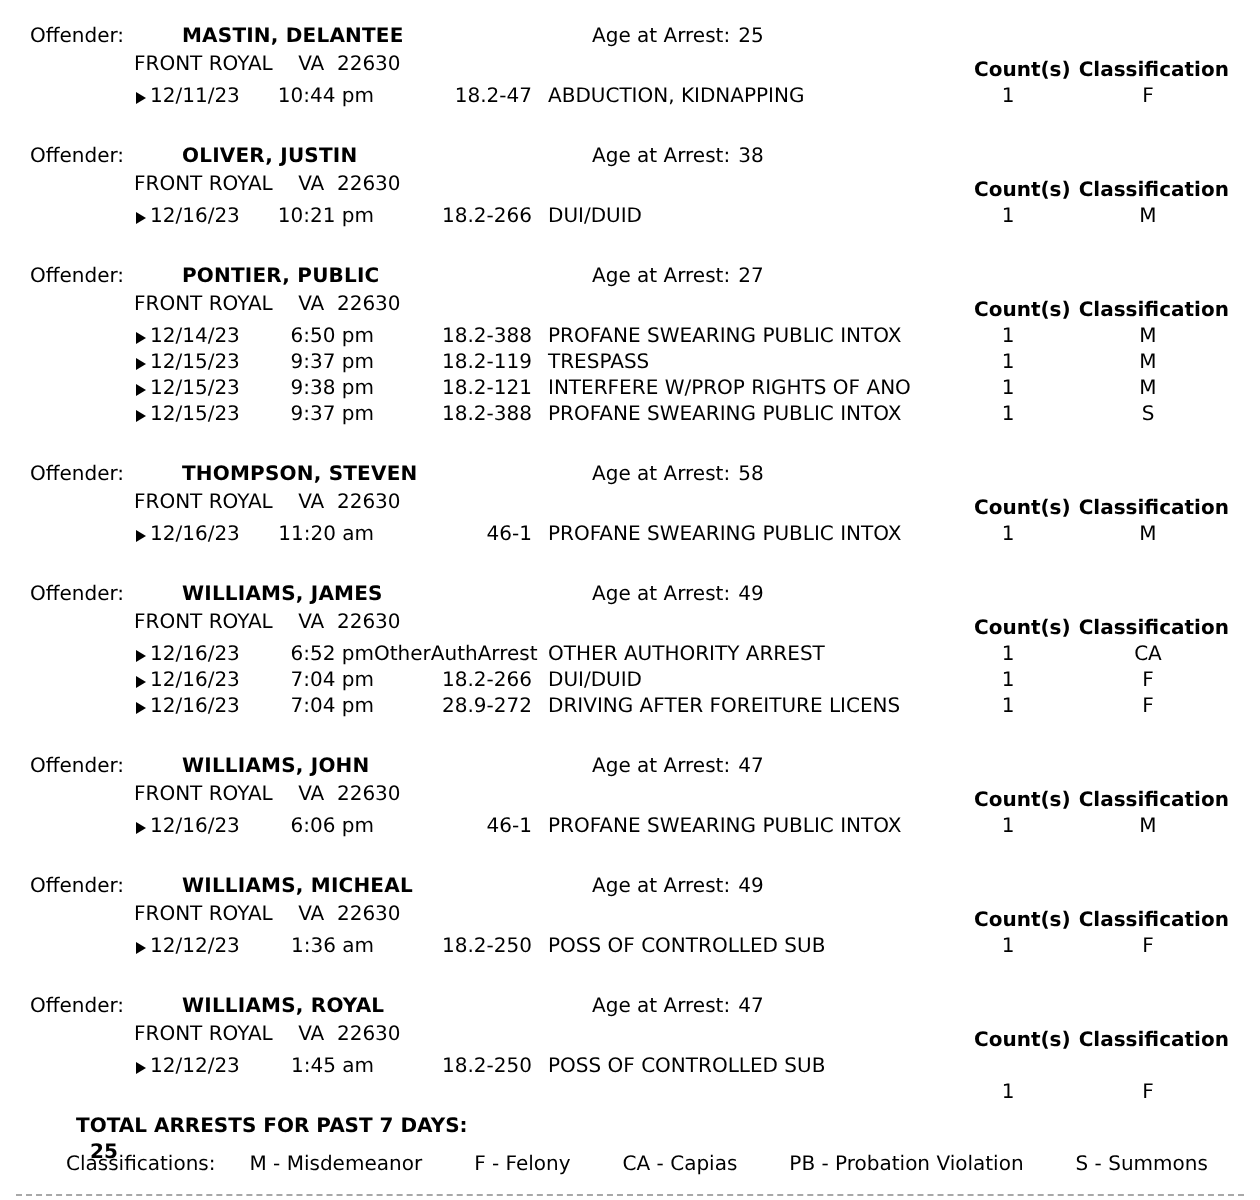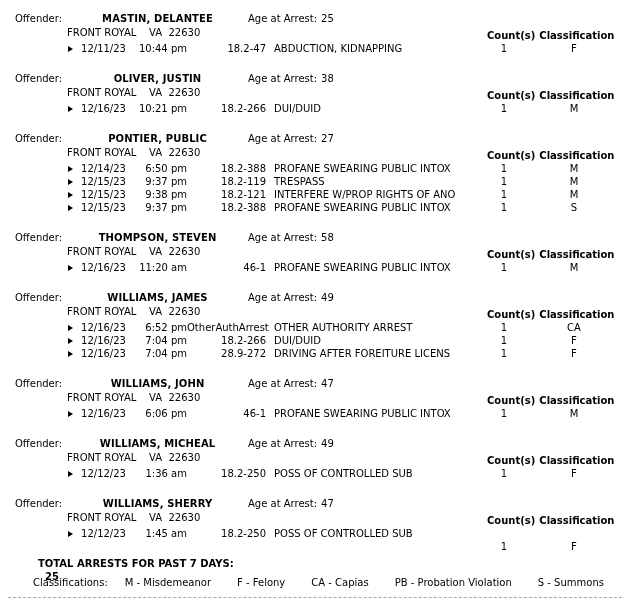--- a/index.html
+++ b/index.html
@@ -9,42 +9,42 @@
     height: 600px;
     box-sizing: border-box;
     padding: 12px 0 0 15px;
     background: #ffffff;
     color: #000000;
     font-family: "DejaVu Sans", "Liberation Sans", sans-serif;
     font-size: 10px;
     overflow: hidden;
   }
   .block { margin-bottom: 17px; }
-  .row-head { display: flex; height: 13px; line-height: 13px; white-space: pre; }
+  .row-head { display: flex; height: 13px; line-height: 13px; white-space: pre; gap: 24px; }
   .lbl-offender { width: 52px; flex: none; }
-  .offender-name { width: 181px; flex: none; font-weight: bold; letter-spacing: 0.1px; text-align: center; }
+  .offender-name { width: 181px; flex: none; font-weight: bold; letter-spacing: 0.1px; }
   .agewrap { display: flex; white-space: pre; }
   .age-label { margin-right: 4px; }
   .row-addr { position: relative; height: 14px; line-height: 13px; margin-top: 1px; }
   .address { margin-left: 52px; white-space: pre; }
   .colhead {
     position: absolute; left: 472px; top: 4px;
     display: flex; font-weight: bold; white-space: nowrap; line-height: 12px;
   }
   .ch-count { margin-right: 4px; }
   .charges { margin-top: 2px; }
   .charge-row { display: flex; height: 13px; line-height: 13px; white-space: nowrap; }
   .c-arrow { flex: none; margin-left: 53px; width: 7px; display: flex; align-items: center; }
   .c-arrow .tri {
     width: 0; height: 0; display: inline-block;
     border-left: 5px solid #000;
     border-top: 3.5px solid transparent;
     border-bottom: 3.5px solid transparent;
   }
-  .c-date  { flex: none; width: 57px; text-align: center; }
+  .c-date  { flex: none; width: 57px; }
   .c-time  { flex: none; width: 55px; text-align: right; }
   .c-code  { flex: none; width: 79px; text-align: right; }
   .c-desc  { flex: none; width: 202px; margin-left: 8px; }
   .c-count { flex: none; width: 56px; text-align: center; }
   .c-class { flex: none; width: 84px; text-align: center; }
   .count-below .c-count, .count-below .c-class { position: relative; top: 13px; }
   .total-row {
     margin: 2px 0 0 23px; height: 13px; line-height: 13px;
     font-weight: bold; display: flex; white-space: pre; flex-direction: column;
   }
@@ -339,21 +339,21 @@
     <span class="c-desc">POSS OF CONTROLLED SUB</span>
     <span class="c-count">1</span>
     <span class="c-class">F</span>
   </div>
 </div>
   </div>
 
   <div class="block">
     <div class="row-head">
       <span class="lbl-offender">Offender:</span>
-      <span class="offender-name">WILLIAMS, SHERRY</span>
+      <span class="offender-name">WILLIAMS, ROYAL</span>
       <span class="agewrap">
         <span class="age-label">Age at Arrest:</span>
         <span>47</span>
       </span>
     </div>
     <div class="row-addr">
       <span class="address">FRONT ROYAL    VA  22630</span>
       <span class="colhead">
         <span class="ch-count">Count(s)</span>
         <span class="ch-class">Classification</span>

